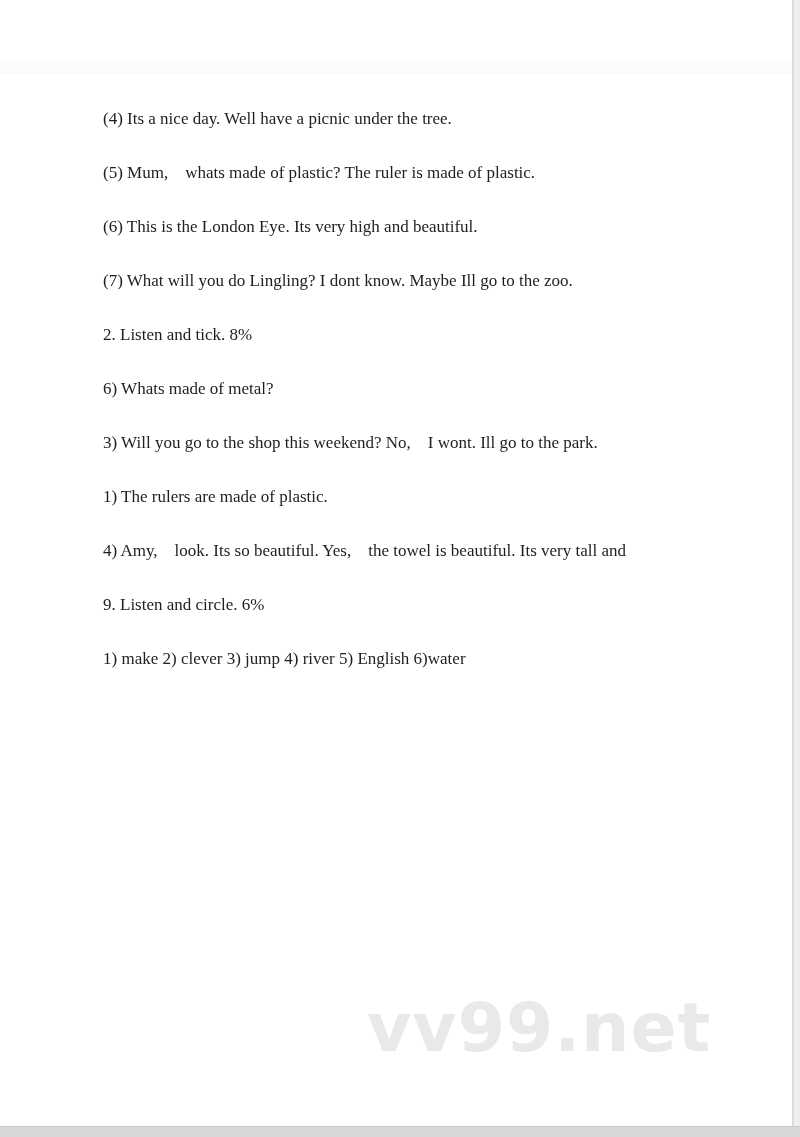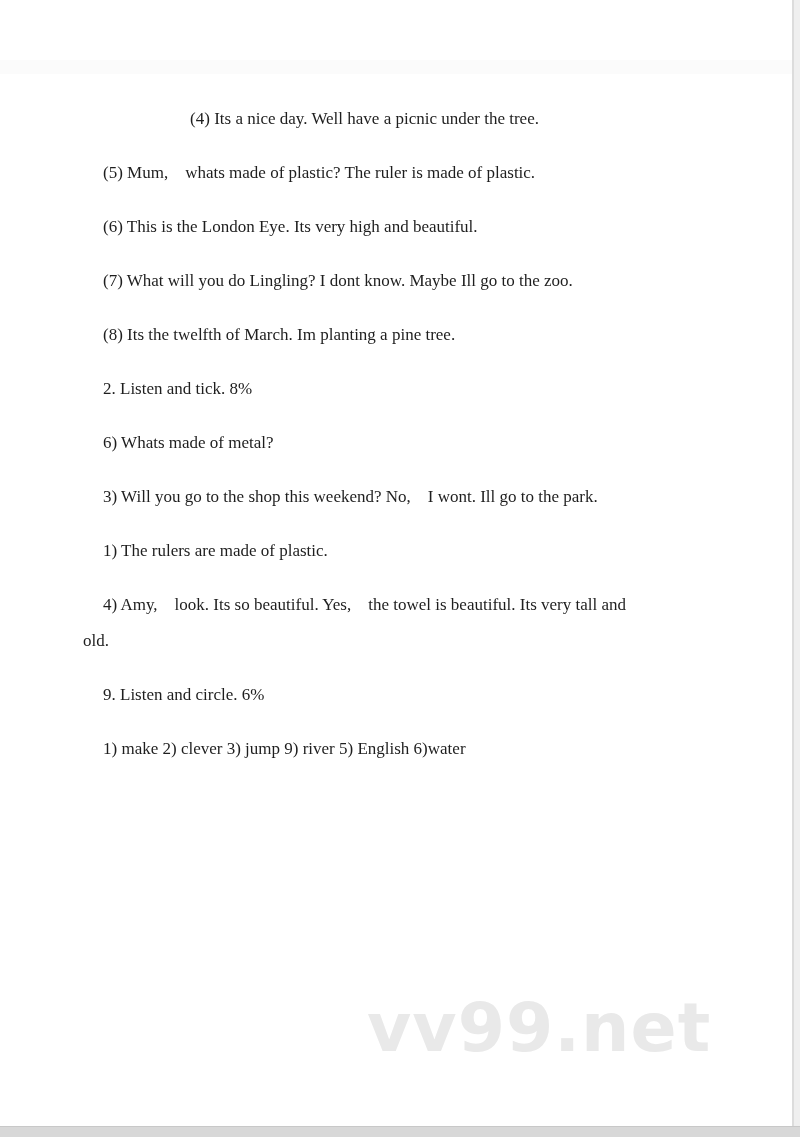--- a/index.html
+++ b/index.html
@@ -22,21 +22,21 @@
     position:absolute;left:83px;top:101px;
     color:var(--text-color);
     font-size:17px;
     z-index:2;
   }
   .line{
     line-height:36px;
     margin-top:18px;
     white-space:pre;
   }
-  .line:first-child{margin-top:0;text-align:center;}
+  .line:first-child{margin-top:0;}
   .line.indent{padding-left:20px;}
   .line.tight{margin-top:0;}
   .watermark{
     position:absolute;left:367px;top:994px;
     font-family:"DejaVu Sans", sans-serif;
     font-weight:bold;font-size:68px;line-height:1;letter-spacing:1px;
     color:var(--watermark-color);
     z-index:1;
     user-select:none;
   }
@@ -63,28 +63,26 @@
 
   <div class="shade-band band-top"></div>
 
   <div class="watermark">vv99.net</div>
 
   <div class="content">
       <div class="line indent">(4) Its a nice day. Well have a picnic under the tree.</div>
       <div class="line indent">(5) Mum,    whats made of plastic? The ruler is made of plastic.</div>
       <div class="line indent">(6) This is the London Eye. Its very high and beautiful.</div>
       <div class="line indent">(7) What will you do Lingling? I dont know. Maybe Ill go to the zoo.</div>
-      <div class="line indent">(8) Its the twelfth of March. Im planting a pine tree.</div>
       <div class="line indent">2. Listen and tick. 8%</div>
       <div class="line indent">6) Whats made of metal?</div>
       <div class="line indent">3) Will you go to the shop this weekend? No,    I wont. Ill go to the park.</div>
       <div class="line indent">1) The rulers are made of plastic.</div>
       <div class="line indent">4) Amy,    look. Its so beautiful. Yes,    the towel is beautiful. Its very tall and</div>
-      <div class="line tight">old.</div>
       <div class="line indent">9. Listen and circle. 6%</div>
-      <div class="line indent">1) make 2) clever 3) jump 9) river 5) English 6)water</div>
+      <div class="line indent">1) make 2) clever 3) jump 4) river 5) English 6)water</div>
     </div>
 
   <div class="right-gutter"></div>
   <div class="right-edge-line"></div>
   <div class="bottom-bar"></div>
 
 </div>
 
 </body></html>

